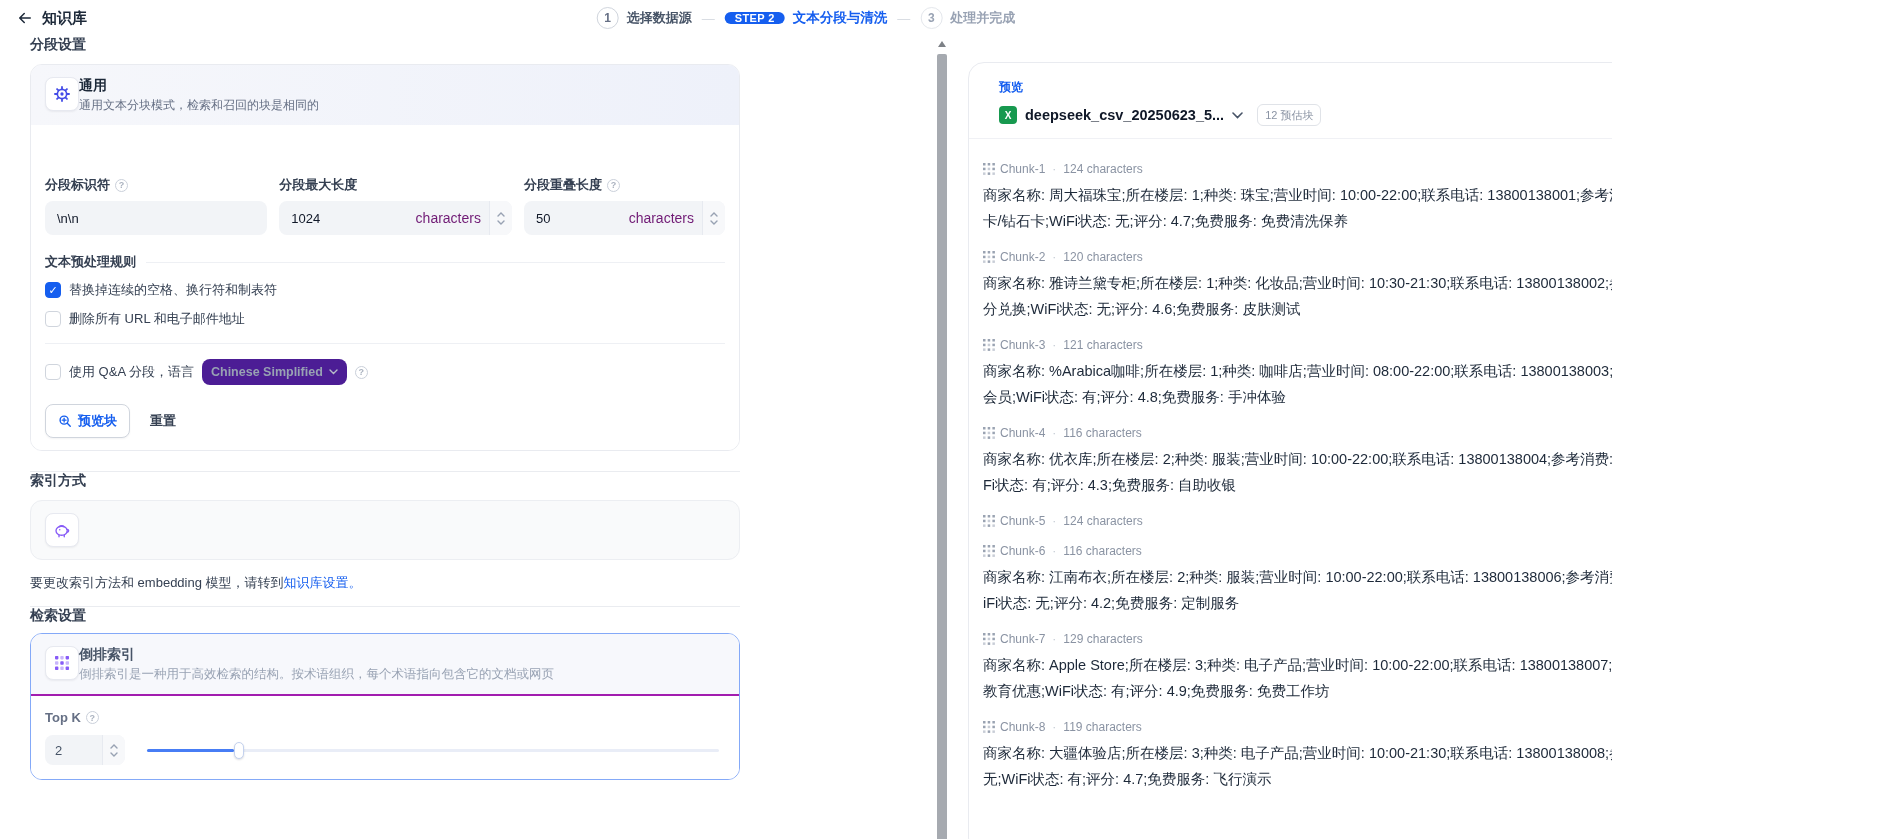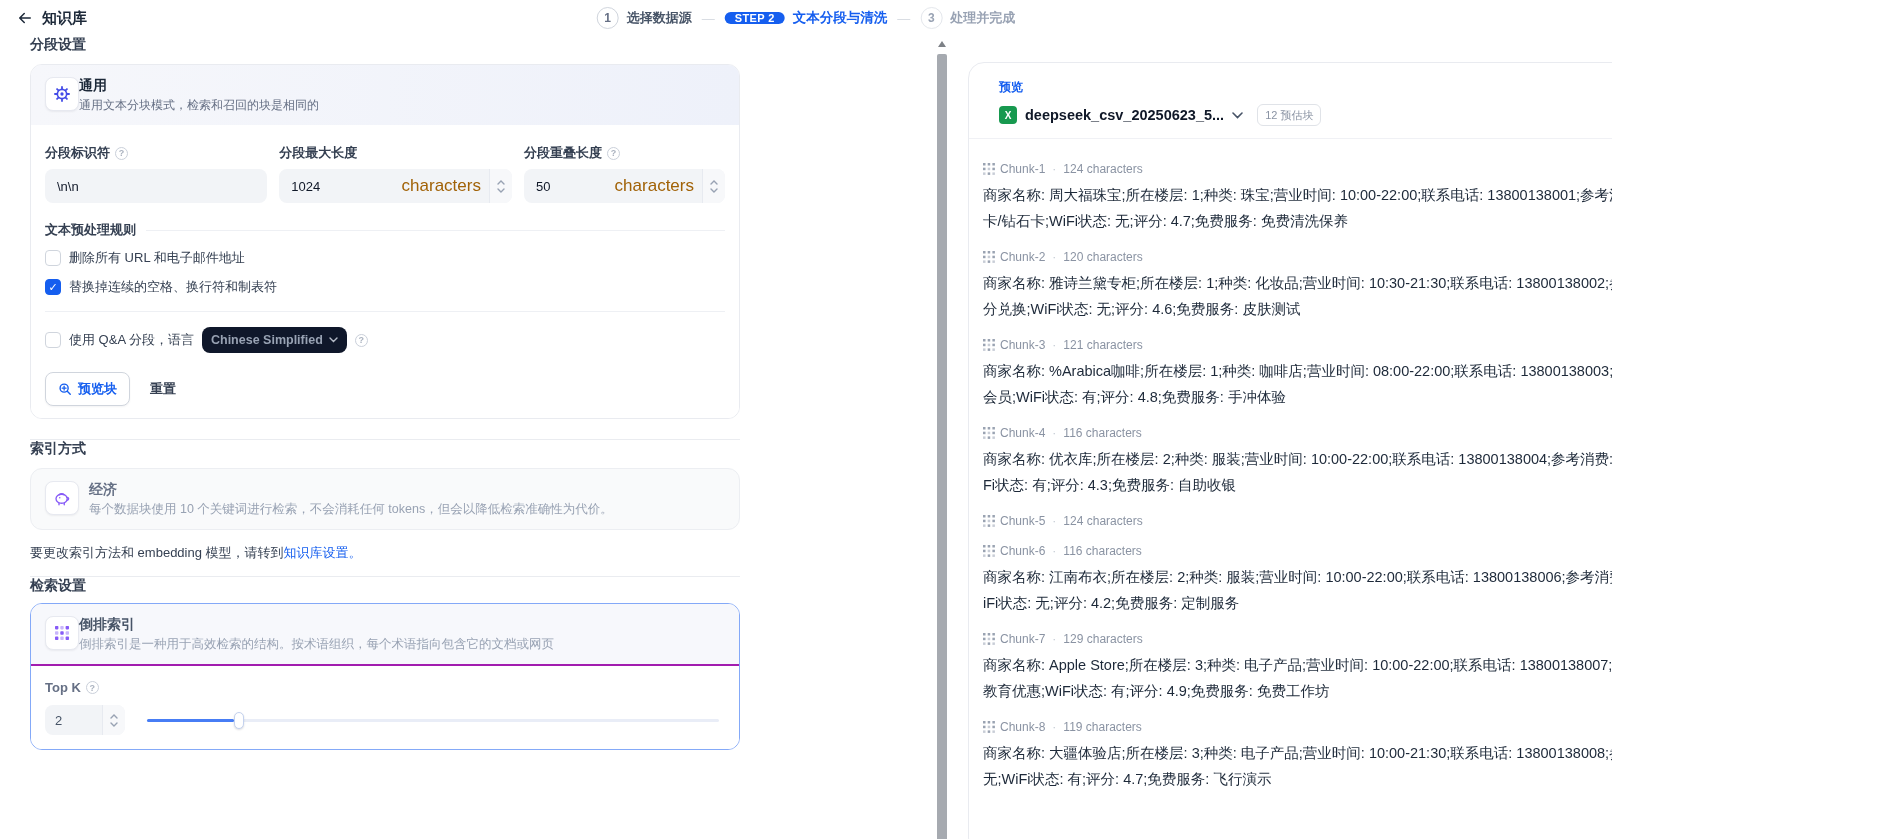--- a/index.html
+++ b/index.html
@@ -26,39 +26,39 @@
   h2.section{font-size:14px;font-weight:700;color:#354052;margin:0;}
   .sec1-title{margin-top:30px;}
 
   .card1{margin-top:10px;border:1px solid #e9ebf0;border-radius:12px;overflow:hidden;background:#fff;box-sizing:border-box;}
   .card-head{display:flex;padding:12px 14px;background:linear-gradient(90deg,#f6f7fb,#eef1fa);align-items:flex-start;}
   .icon-box{width:32px;height:32px;border-radius:8px;background:#fff;border:1px solid #e7e9f0;box-shadow:0 1px 2px rgba(16,24,40,.06);
             display:flex;align-items:center;justify-content:center;flex:none;}
   .head-title{font-size:14px;font-weight:700;color:#1d2939;line-height:17px;}
   .head-desc{font-size:12px;color:#667085;margin-top:3px;line-height:16px;}
   .card1-body{padding:20px 14px 12px 14px;background:#fff;}
-  .fields{display:grid;grid-template-columns:1.05fr 1.1fr 0.95fr;gap:12px;}
+  .fields{display:grid;grid-template-columns:1.05fr 1.1fr 0.95fr;gap:12px;margin-top:32px;}
   .f-label{font-size:13px;font-weight:700;color:#354052;display:flex;gap:5px;align-items:center;height:16px;}
   .qicon{width:13px;height:13px;border-radius:50%;border:1px solid #cad0da;color:#aab2bf;font-size:9px;font-weight:700;
          display:inline-flex;align-items:center;justify-content:center;box-sizing:border-box;}
   .qicon::after{content:"?";}
   .num-wrap{margin-top:8px;height:34px;background:#f2f4f7;border-radius:8px;display:flex;align-items:stretch;overflow:hidden;}
   .num-val{flex:1;display:flex;align-items:center;padding:0 12px;font-size:13px;color:#101828;}
-  .num-suffix{display:flex;align-items:center;color:#a16207;font-size:17px;padding-right:8px;}
+  .num-suffix{display:flex;align-items:center;color:#701a75;font-size:14px;padding-right:8px;}
   .stepper{width:22px;border-left:1px solid #e7eaf0;background:#f7f8fa;display:flex;flex-direction:column;align-items:center;justify-content:center;gap:3px;cursor:pointer;}
   .rules-title{margin-top:18px;display:flex;align-items:center;gap:10px;font-size:13px;font-weight:700;color:#354052;}
   .rules-title::after{content:"";flex:1;height:1px;background:#eef0f4;}
   .rule{display:flex;align-items:center;gap:8px;margin-top:9px;font-size:13px;color:#354052;height:20px;}
   .cb{width:16px;height:16px;border-radius:4px;border:1px solid #d0d5dd;background:#fff;box-sizing:border-box;flex:none;cursor:pointer;
       display:flex;align-items:center;justify-content:center;font-size:11px;color:transparent;}
   .cb.checked{background:#155eef;border-color:#155eef;color:#fff;}
   .cb.checked::after{content:"✓";font-weight:700;}
   .hr{height:1px;background:#eef0f4;margin-top:14px;}
   .qa-row{margin-top:14px;display:flex;align-items:center;gap:8px;font-size:13px;color:#354052;height:28px;}
-  .lang-pill{background:#0f172a;color:#98a2b3;font-weight:600;border-radius:8px;padding:6px 9px;display:flex;align-items:center;gap:6px;font-size:12.5px;cursor:default;text-align:center;}
+  .lang-pill{background:#4c1d95;color:#98a2b3;font-weight:600;border-radius:8px;padding:6px 9px;display:flex;align-items:center;gap:6px;font-size:12.5px;cursor:default;text-align:center;}
   .actions{margin-top:18px;display:flex;align-items:center;gap:20px;}
   .btn-preview{display:inline-flex;gap:6px;align-items:center;border:1px solid #d0d5dd;border-radius:8px;background:#fff;color:#155eef;
                font-size:13px;font-weight:700;padding:7px 12px;cursor:pointer;box-shadow:0 1px 2px rgba(16,24,40,.05);}
   .btn-reset{font-size:13px;font-weight:700;color:#354052;cursor:pointer;}
 
   .divider-lg{height:1px;background:#eaecf0;margin-top:20px;}
   .sec2-title{margin-top:24px;}
   .card2{margin-top:10px;background:#f9fafb;border:1px solid #eceef2;border-radius:12px;padding:12px 14px;display:flex;gap:10px;box-sizing:border-box;}
   .card2 .head-title{color:#667085;}
   .card2 .head-desc{color:#98a2b3;font-size:12.5px;}
@@ -208,27 +208,27 @@
                     <path d="M1 1l3 3 3-3" fill="none" stroke="#98a2b3" stroke-width="1.4" stroke-linecap="round"></path>
                   </svg>
               </div>
             </div>
           </div>
         </div>
 
         <div class="rules-title">文本预处理规则</div>
         <div id="rules-list">
   <div class="rule">
+    <span class="cb checked"></span>
+    <span>替换掉连续的空格、换行符和制表符</span>
+  </div>
+
+  <div class="rule">
     <span class="cb"></span>
     <span>删除所有 URL 和电子邮件地址</span>
-  </div>
-
-  <div class="rule">
-    <span class="cb checked"></span>
-    <span>替换掉连续的空格、换行符和制表符</span>
   </div>
 </div>
 
         <div class="hr"></div>
 
         <div class="qa-row">
           <span class="cb"></span>
           <span>使用 Q&amp;A 分段，语言</span>
           <span class="lang-pill">
             <span>Chinese Simplified</span>
@@ -261,24 +261,20 @@
       <div class="icon-box">
         <svg width="18" height="18" viewBox="0 0 24 24">
           <g stroke="#875BF7" stroke-width="1.8" fill="none" stroke-linecap="round">
             <ellipse cx="11.5" cy="13" rx="7.5" ry="6"></ellipse>
             <path d="M18.5 11.2c1.6 0 2.4 1 2.4 1.9 0 .9-.8 1.9-2.4 1.9"></path>
             <path d="M8 18.6V21M15 18.6V21"></path>
             <path d="M8.5 7.6c1.4-1.9 4.6-1.9 6 0"></path>
           </g>
           <circle cx="9" cy="11.6" r="1" fill="#875BF7"></circle>
         </svg>
-      </div>
-      <div>
-        <div class="head-title">经济</div>
-        <div class="head-desc">每个数据块使用 10 个关键词进行检索，不会消耗任何 tokens，但会以降低检索准确性为代价。</div>
       </div>
     </div>
 
     <div class="note">
       <span>要更改索引方法和 embedding 模型，请转到</span><span class="note-link">知识库设置。</span>
     </div>
 
     <div class="divider-lg2"></div>
     <h2 class="section sec3-title">检索设置</h2>
 

